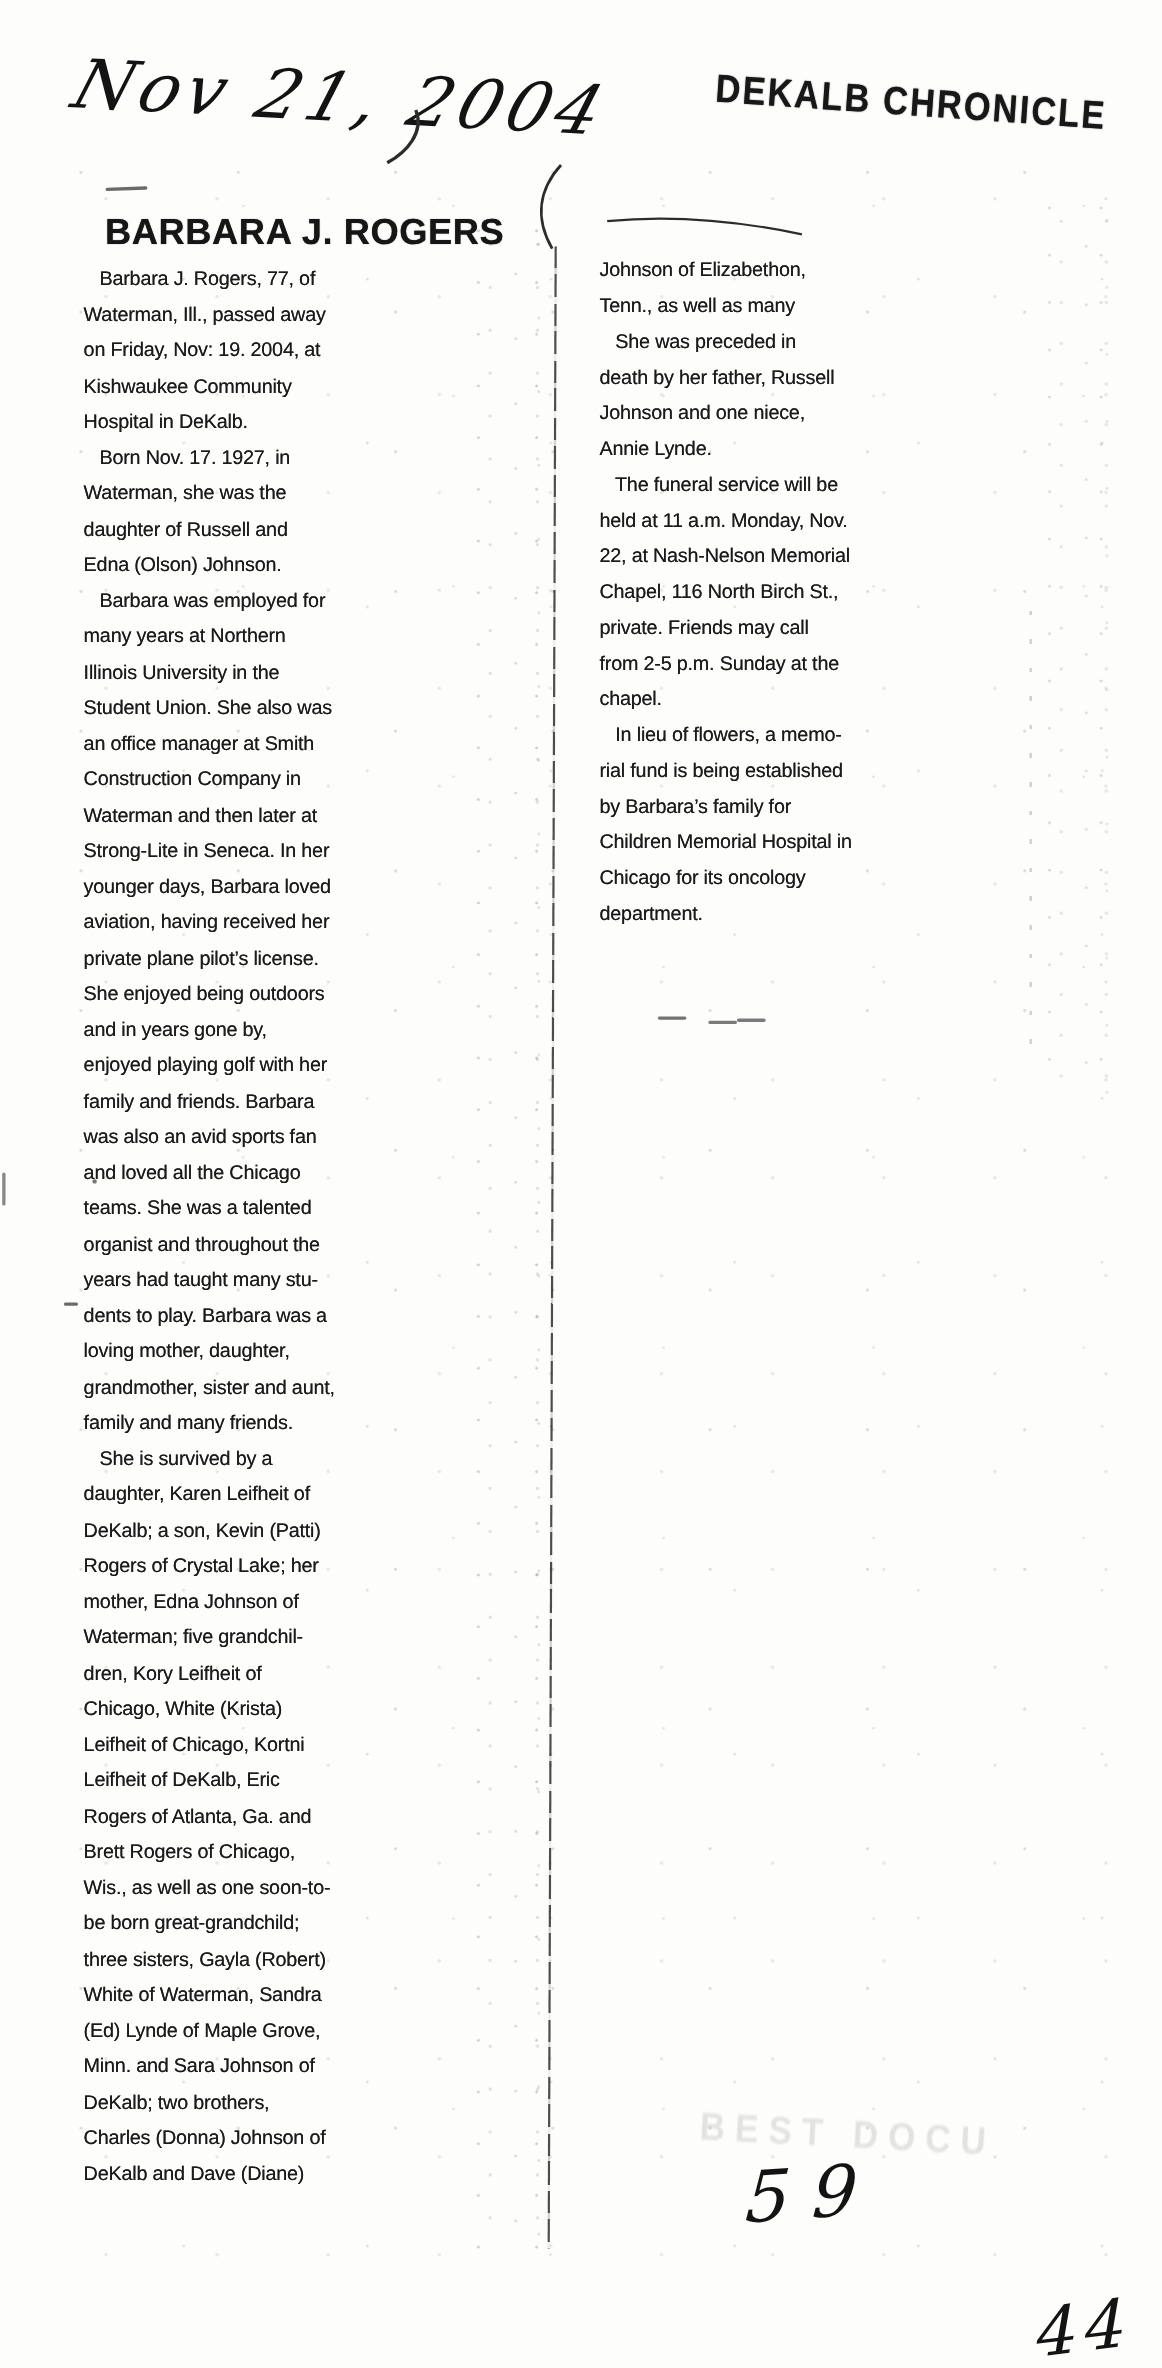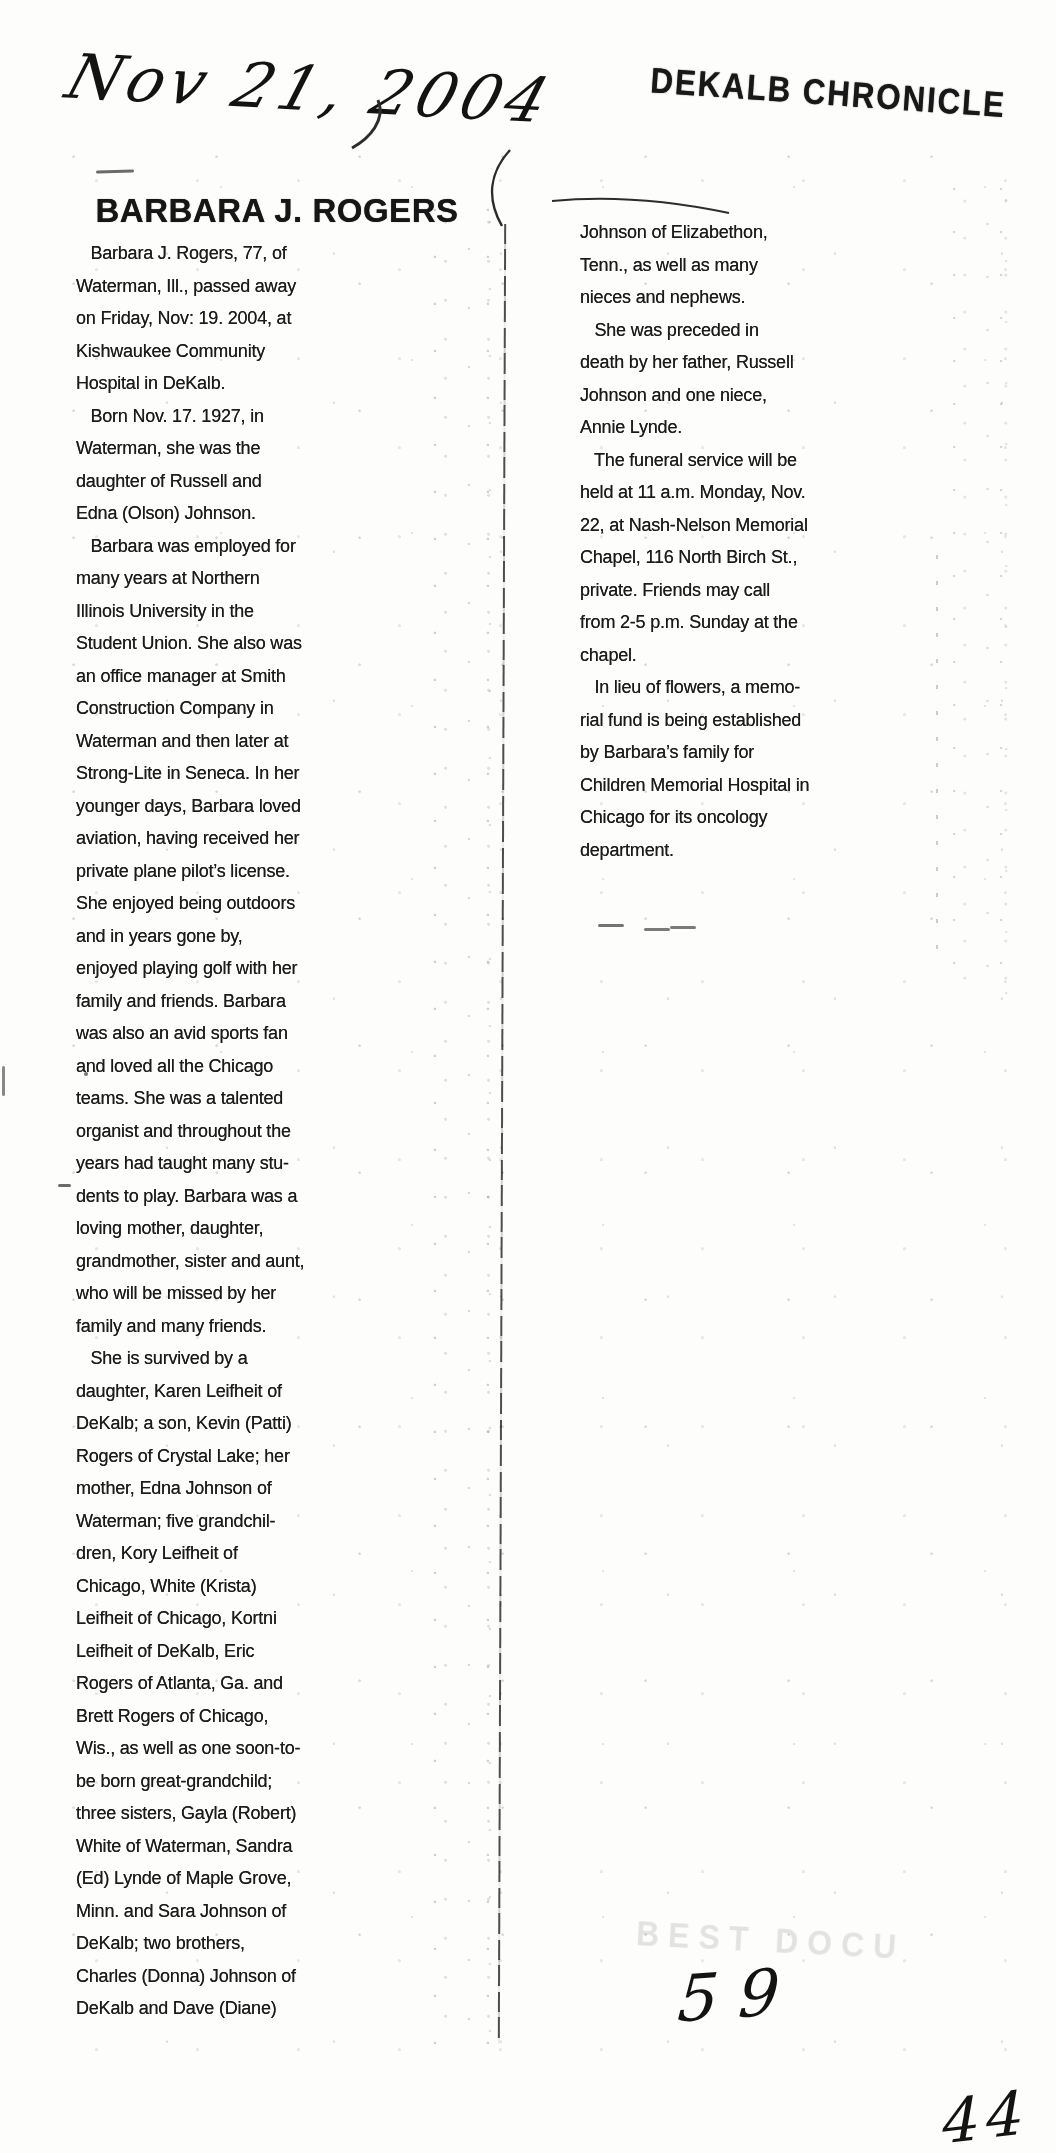--- a/index.html
+++ b/index.html
@@ -176,21 +176,20 @@
       <div class="tline">enjoyed playing golf with her</div>
       <div class="tline">family and friends. Barbara</div>
       <div class="tline">was also an avid sports fan</div>
       <div class="tline">and loved all the Chicago</div>
       <div class="tline">teams. She was a talented</div>
       <div class="tline">organist and throughout the</div>
       <div class="tline">years had taught many stu-</div>
       <div class="tline">dents to play. Barbara was a</div>
       <div class="tline">loving mother, daughter,</div>
       <div class="tline">grandmother, sister and aunt,</div>
-      <div class="tline">who will be missed by her</div>
       <div class="tline">family and many friends.</div>
       <div class="tline">   She is survived by a</div>
       <div class="tline">daughter, Karen Leifheit of</div>
       <div class="tline">DeKalb; a son, Kevin (Patti)</div>
       <div class="tline">Rogers of Crystal Lake; her</div>
       <div class="tline">mother, Edna Johnson of</div>
       <div class="tline">Waterman; five grandchil-</div>
       <div class="tline">dren, Kory Leifheit of</div>
       <div class="tline">Chicago, White (Krista)</div>
       <div class="tline">Leifheit of Chicago, Kortni</div>
@@ -204,24 +203,23 @@
       <div class="tline">(Ed) Lynde of Maple Grove,</div>
       <div class="tline">Minn. and Sara Johnson of</div>
       <div class="tline">DeKalb; two brothers,</div>
       <div class="tline">Charles (Donna) Johnson of</div>
       <div class="tline">DeKalb and Dave (Diane)</div>
     </div>
 </div>
 
 <div class="abs col-rule"></div>
 
-<div class="abs col" style="left:545px; top:216px; width:410px;margin-left:35px;">
+<div class="abs col" style="left:545px; top:229px; width:410px;">
     <div class="tline">Johnson of Elizabethon,</div>
     <div class="tline">Tenn., as well as many</div>
-    <div class="tline">nieces and nephews.</div>
     <div class="tline">   She was preceded in</div>
     <div class="tline">death by her father, Russell</div>
     <div class="tline">Johnson and one niece,</div>
     <div class="tline">Annie Lynde.</div>
     <div class="tline">   The funeral service will be</div>
     <div class="tline">held at 11 a.m. Monday, Nov.</div>
     <div class="tline">22, at Nash-Nelson Memorial</div>
     <div class="tline">Chapel, 116 North Birch St.,</div>
     <div class="tline">private. Friends may call</div>
     <div class="tline">from 2-5 p.m. Sunday at the</div>

